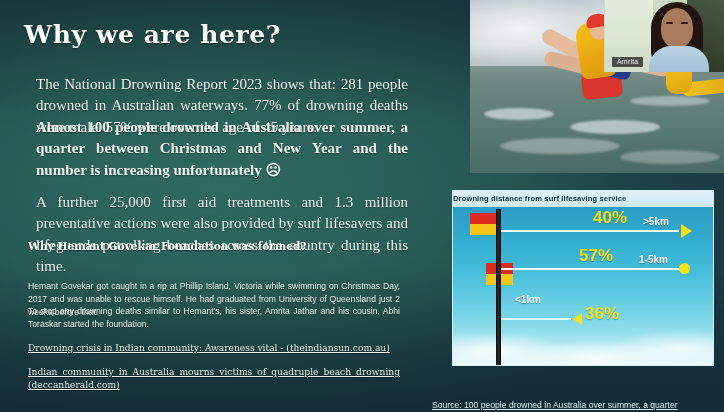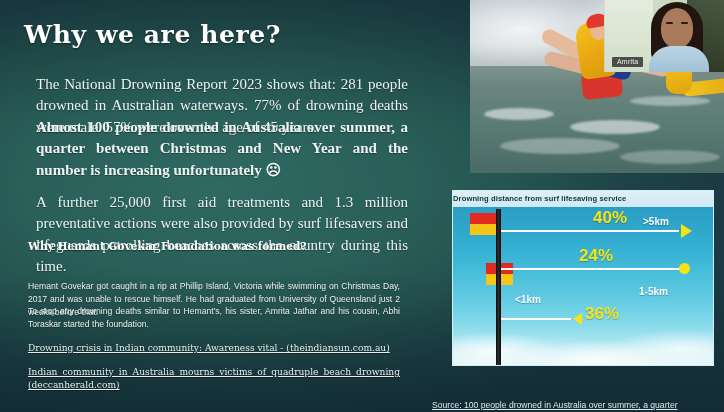--- a/index.html
+++ b/index.html
@@ -345,21 +345,21 @@
   
   .row1 { left: 48px; top: 30px; width: 206px; }
   .row1 .bar-line { left: 0; width: 178px; }
   .row1 .bar-pct { left: 92px; top: -12px; }
   .row1 .bar-label { left: 142px; top: -4px; }
   .row1 .tri-right { left: 180px; top: 3px; }
   
   .row2 { left: 48px; top: 68px; width: 206px; }
   .row2 .bar-line { left: 0; width: 182px; }
   .row2 .bar-pct { left: 78px; top: -12px; }
-  .row2 .bar-label { left: 138px; top: -4px; margin-top: 32px; }
+  .row2 .bar-label { left: 138px; top: -4px; }
   .row2 .dot { left: 178px; top: 4px; }
   
   .row3 { left: 48px; top: 118px; width: 160px; }
   .row3 .bar-line { left: 0; width: 70px; }
   .row3 .bar-pct { left: 84px; top: -4px; }
   .row3 .bar-label { left: 14px; top: -14px; }
   .row3 .tri-left { left: 72px; top: 4px; }
 
   .source-link {
     position: absolute;
@@ -449,21 +449,21 @@
 
     <div class="bar-row row1">
       <div class="bar-line"></div>
       <div class="bar-pct">40%</div>
       <div class="bar-label">&gt;5km</div>
       <div class="tri-right"></div>
     </div>
 
     <div class="bar-row row2">
       <div class="bar-line"></div>
-      <div class="bar-pct">24%</div>
+      <div class="bar-pct">57%</div>
       <div class="bar-label">1-5km</div>
       <div class="dot"></div>
     </div>
 
     <div class="bar-row row3">
       <div class="bar-line"></div>
       <div class="bar-pct">36%</div>
       <div class="bar-label">&lt;1km</div>
       <div class="tri-left"></div>
     </div>

